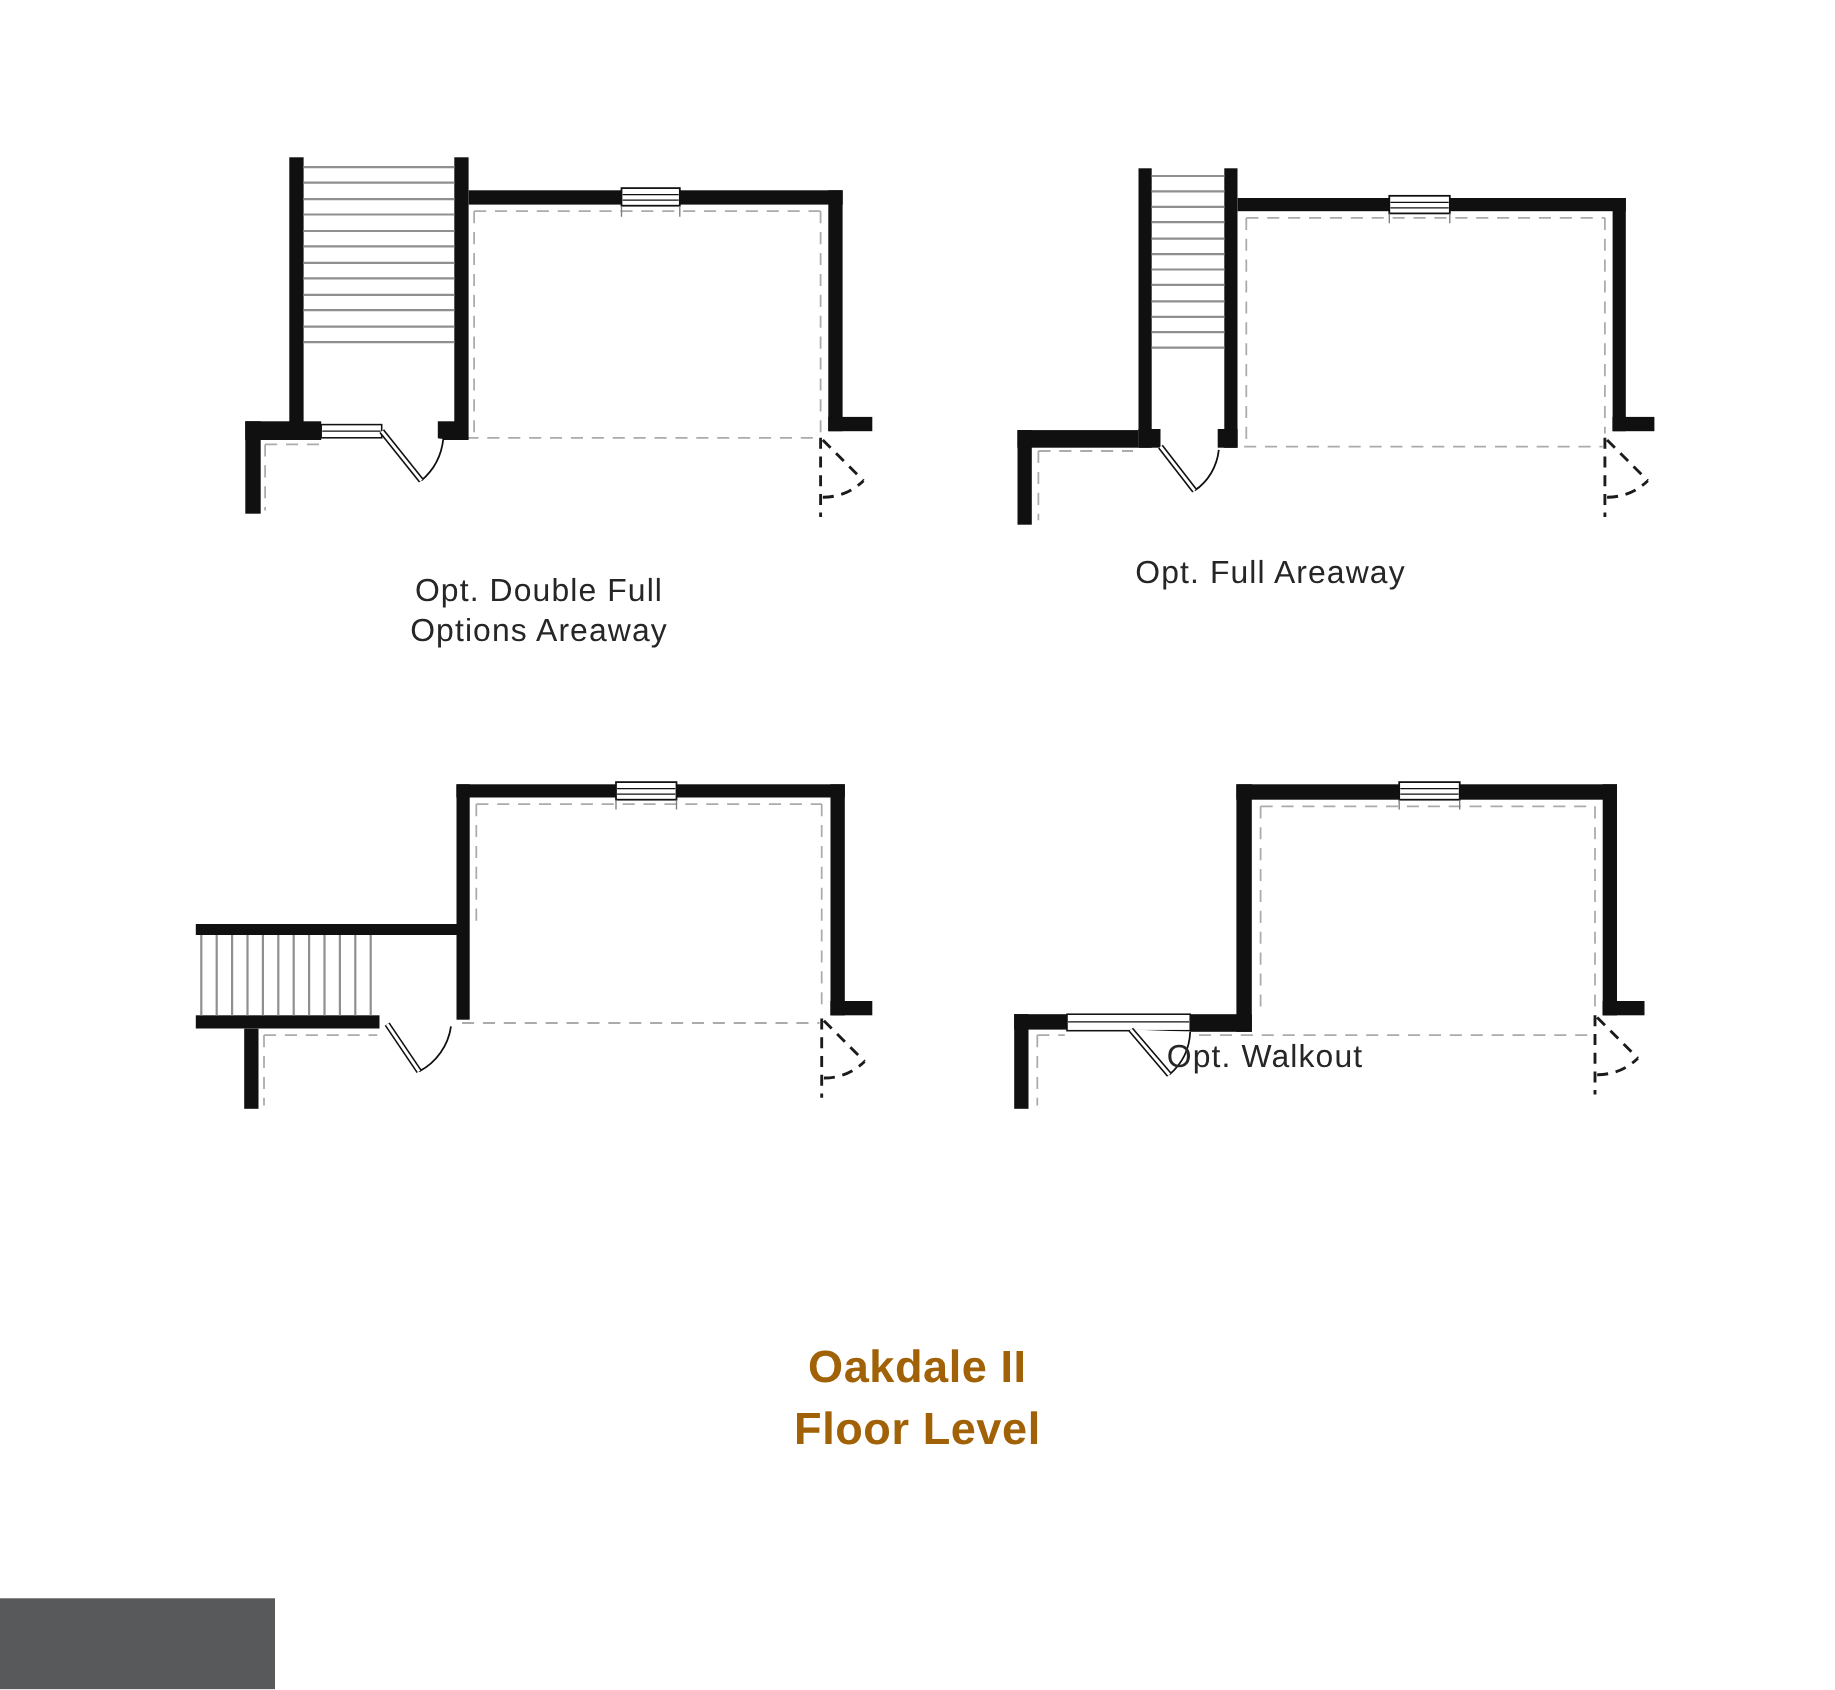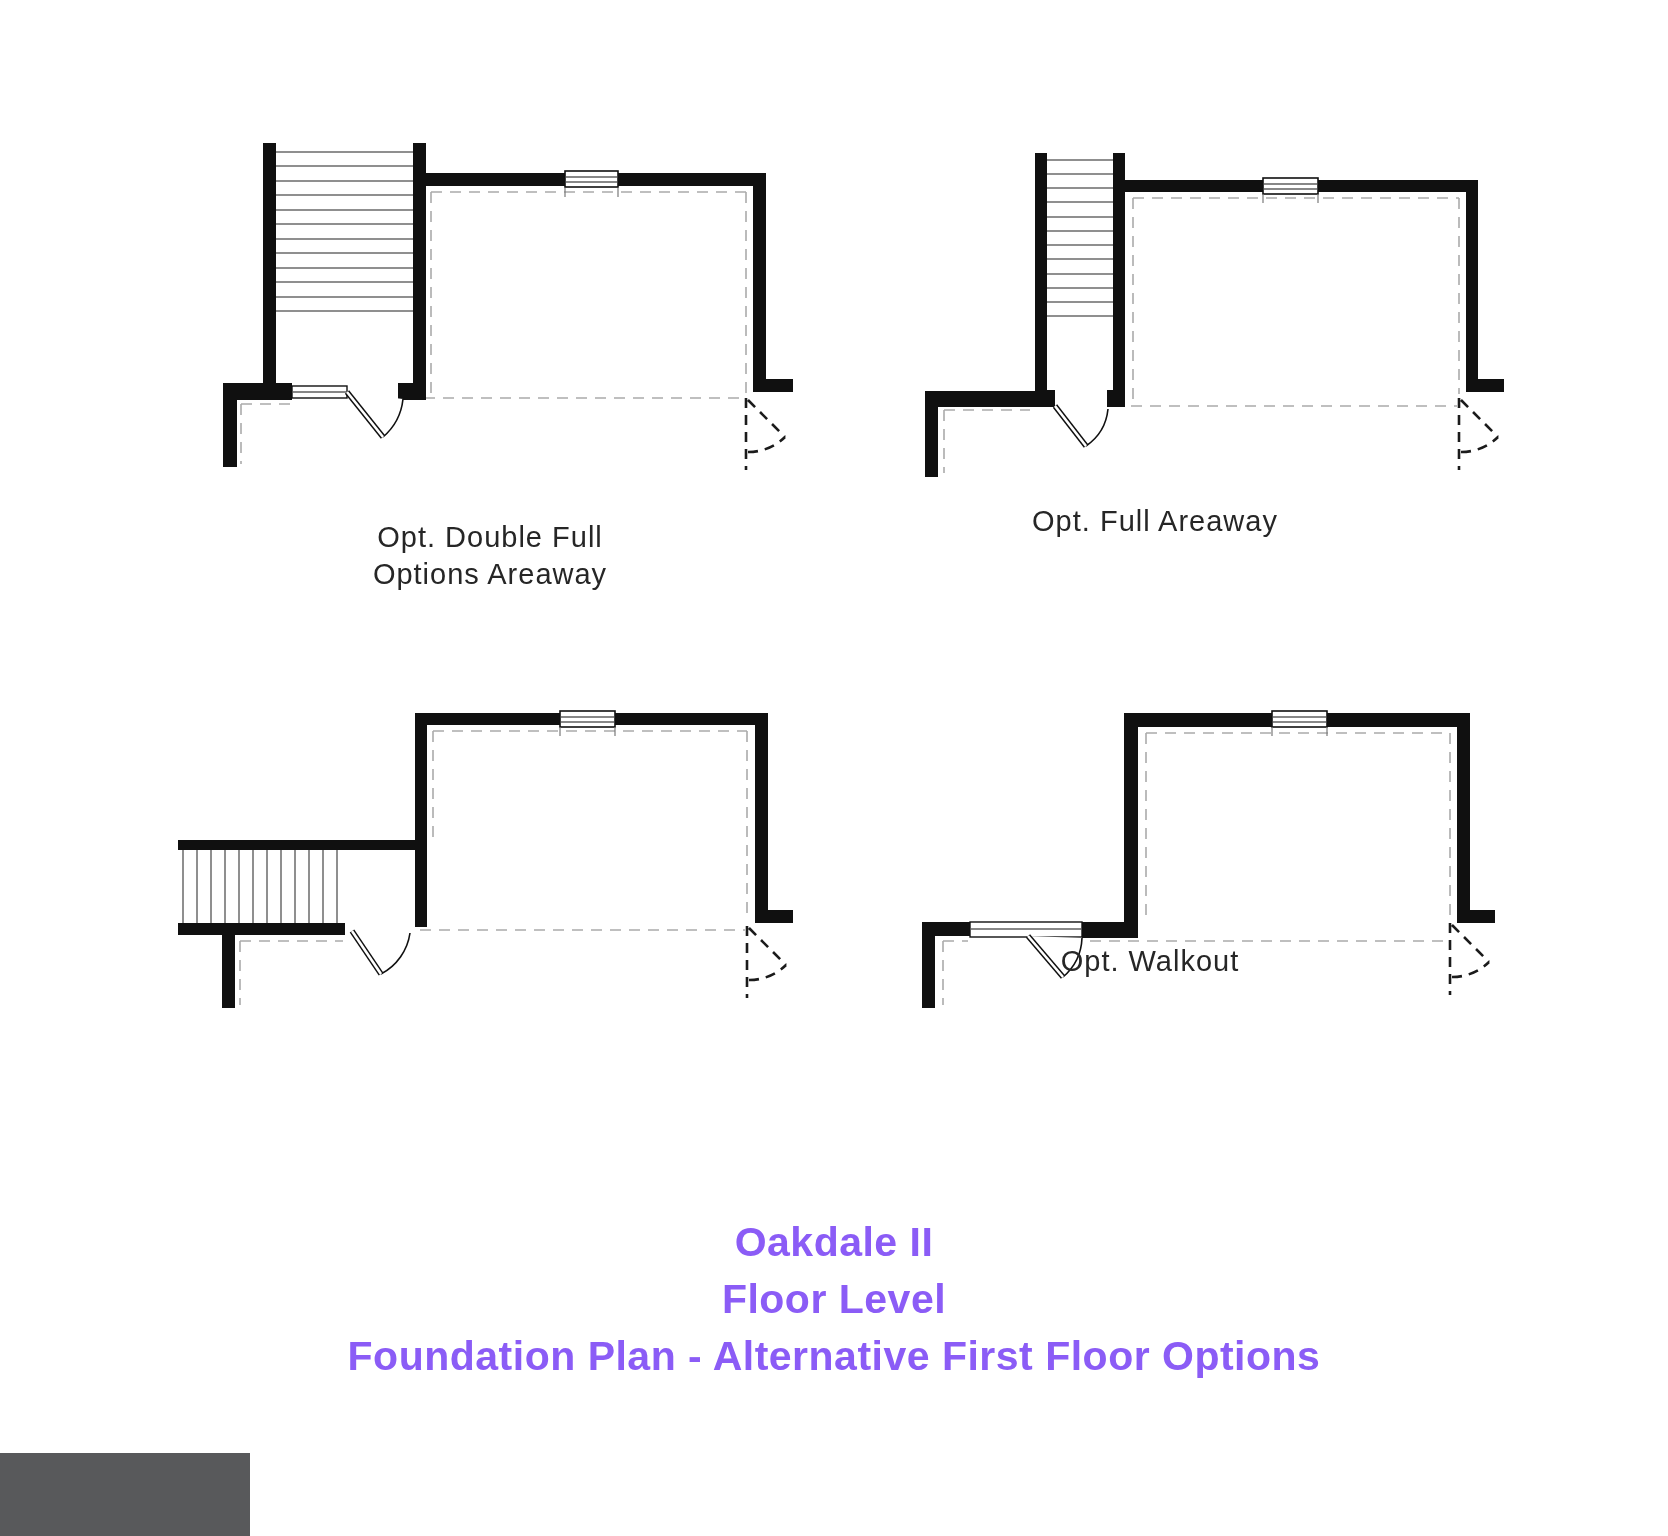--- a/index.html
+++ b/index.html
@@ -16,21 +16,21 @@
   .fan{fill:#ffffff;}
   .arc{fill:none;stroke:#101010;stroke-width:1.6;}
   .leaf-o{stroke:#101010;stroke-width:5.5;}
   .leaf-i{stroke:#ffffff;stroke-width:2.6;}
   .dl{stroke:#ababab;stroke-width:1.6;fill:none;stroke-dasharray:11 8;}
   .db{stroke:#1b1b1b;stroke-width:2.6;fill:none;stroke-dasharray:10 7;}
   
   .plan-label{position:absolute;width:420px;text-align:center;color:#262626;
               font-size:29px;line-height:37px;letter-spacing:1px;}
   .title-block{position:absolute;left:0;top:1214px;width:1668px;text-align:center;
-               color:#8b5cf6;font-weight:700;font-size:41px;line-height:57px;letter-spacing:0.5px;}
+               color:#a16207;font-weight:700;font-size:41px;line-height:57px;letter-spacing:0.5px;}
   
   .brand-strip{position:absolute;left:0;top:1453px;width:250px;height:83px;background:#58595b;}
 </style>
 </head>
 <body>
 
 <div class="page">
 
   <svg class="linework" viewBox="0 0 1668 1536" xmlns="http://www.w3.org/2000/svg">
 
@@ -162,21 +162,20 @@
   <div class="plan-label" style="left:945px;top:503px;">
     <div>Opt. Full Areaway</div>
   </div>
   <div class="plan-label" style="left:940px;top:943px;">
     <div>Opt. Walkout</div>
   </div>
 
   <div class="title-block">
     <div>Oakdale II</div>
     <div>Floor Level</div>
-    <div>Foundation Plan - Alternative First Floor Options</div>
   </div>
 
   <div class="brand-strip">
     
     
     
     
   </div>
 
 </div>

